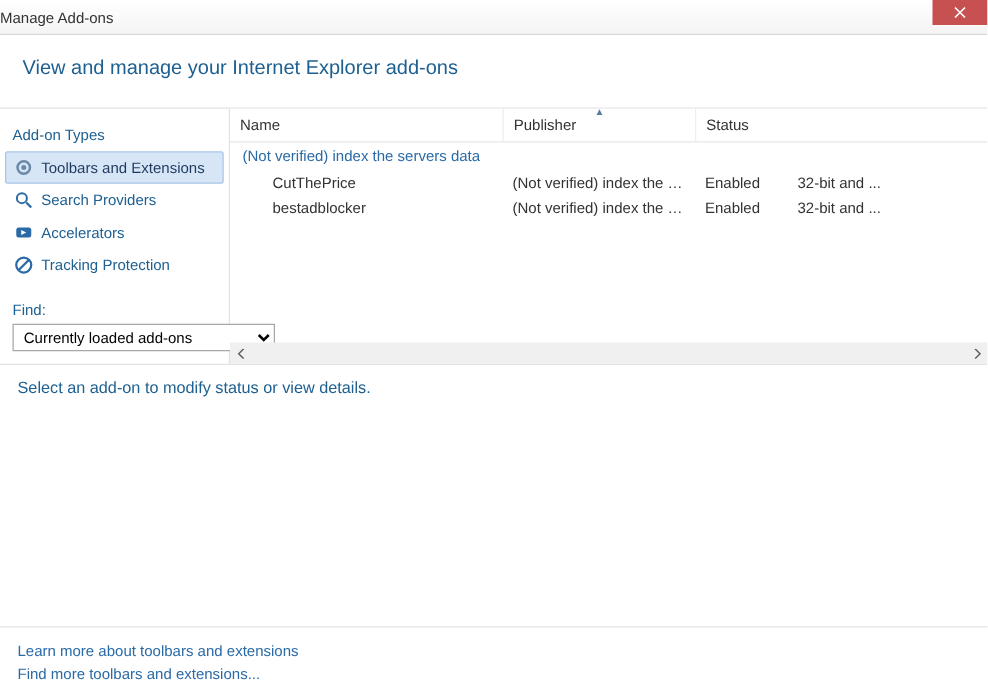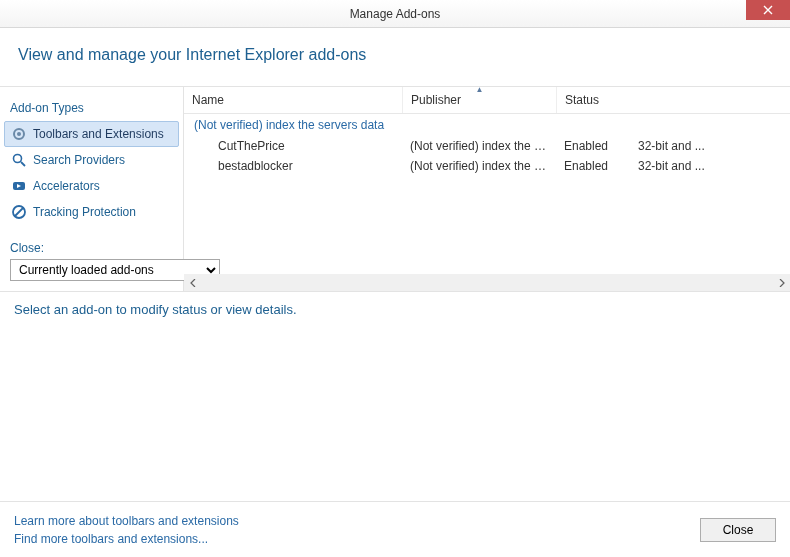--- a/index.html
+++ b/index.html
@@ -1,18 +1,18 @@
 <!DOCTYPE html>
 <html><head>
 <meta charset="utf-8">
 <style>
 * { box-sizing: border-box; margin: 0; padding: 0; font-family: "Segoe UI", Tahoma, sans-serif; }
 body { width: 790px; height: 557px; background: #fff; overflow: hidden; font-size: 12px; color: #000; }
 .titlebar { height: 28px; background: linear-gradient(#fff, #f4f4f4); border-bottom: 1px solid #d8d8d8; display: flex; align-items: center; position: relative; }
-.titlebar-title { flex: 1; text-align: center; font-size: 12px; color: #333; }
+.titlebar-title { flex: 1; text-align: left; font-size: 12px; color: #333; }
 .close-btn { width: 44px; height: 20px; background: #c75050; color: #fff; display: flex; align-items: center; justify-content: center; position:absolute; right:0; top:0; font-size: 13px; }
 .header-region { padding: 18px 18px 22px 18px; color: #1e6091; font-size: 16px; border-bottom: 1px solid #e3e3e3; }
 .main-row { display: flex; }
 .sidebar { width: 184px; border-right: 1px solid #e3e3e3; padding: 10px 4px 10px 4px; }
 .sidebar-heading { color: #1e6091; font-size: 12px; padding: 4px 6px 6px 6px; }
 .sidebar-item { display: flex; align-items: center; gap: 6px; padding: 4px 6px; border: 1px solid transparent; border-radius: 2px; color: #1e6091; cursor: pointer; }
 .sidebar-item.selected { background: #d7e6f7; border-color: #a8c6e6; color: #1e3a5f; }
 .sidebar-item .icon { width: 16px; height: 16px; display:flex; align-items:center; justify-content:center; }
 .show-label { color: #1e6091; padding: 16px 6px 4px 6px; font-size: 12px; }
 .show-select { width: 210px; margin: 0 6px; border: 1px solid #a7a7a7; height: 22px; font-size: 12px; padding: 1px 4px; background:#fff; }
@@ -95,21 +95,21 @@
     <div class="sidebar-item">
       <span class="icon">
         <svg width="16" height="16" viewBox="0 0 16 16">
             <circle cx="8" cy="8" r="6" fill="none" stroke="#2a6aa6" stroke-width="1.8"></circle>
             <line x1="4" y1="12" x2="12" y2="4" stroke="#2a6aa6" stroke-width="1.8"></line>
           </svg>
       </span>
       <span>Tracking Protection</span>
     </div>
 
-    <div class="show-label">Close:</div>
+    <div class="show-label">Find:</div>
     <select class="show-select">
       <option>Currently loaded add-ons</option>
     </select>
   </div>
 
   <div class="list-area">
     <div class="list-header-row">
       <div class="list-header-cell col-name">Name</div>
       <div class="list-header-cell col-pub">
         <span class="sort-ind">▲</span>
@@ -155,14 +155,13 @@
 <div class="details-region">
   <span>Select an add-on to modify status or view details.</span>
 </div>
 
 <div class="footer">
   <div class="footer-links">
     <span>Learn more about toolbars and extensions</span>
     <span>Find more toolbars and extensions...</span>
   </div>
   <div class="spacer"></div>
-  <button class="close-button">Close</button>
 </div>
 
 </body></html>

